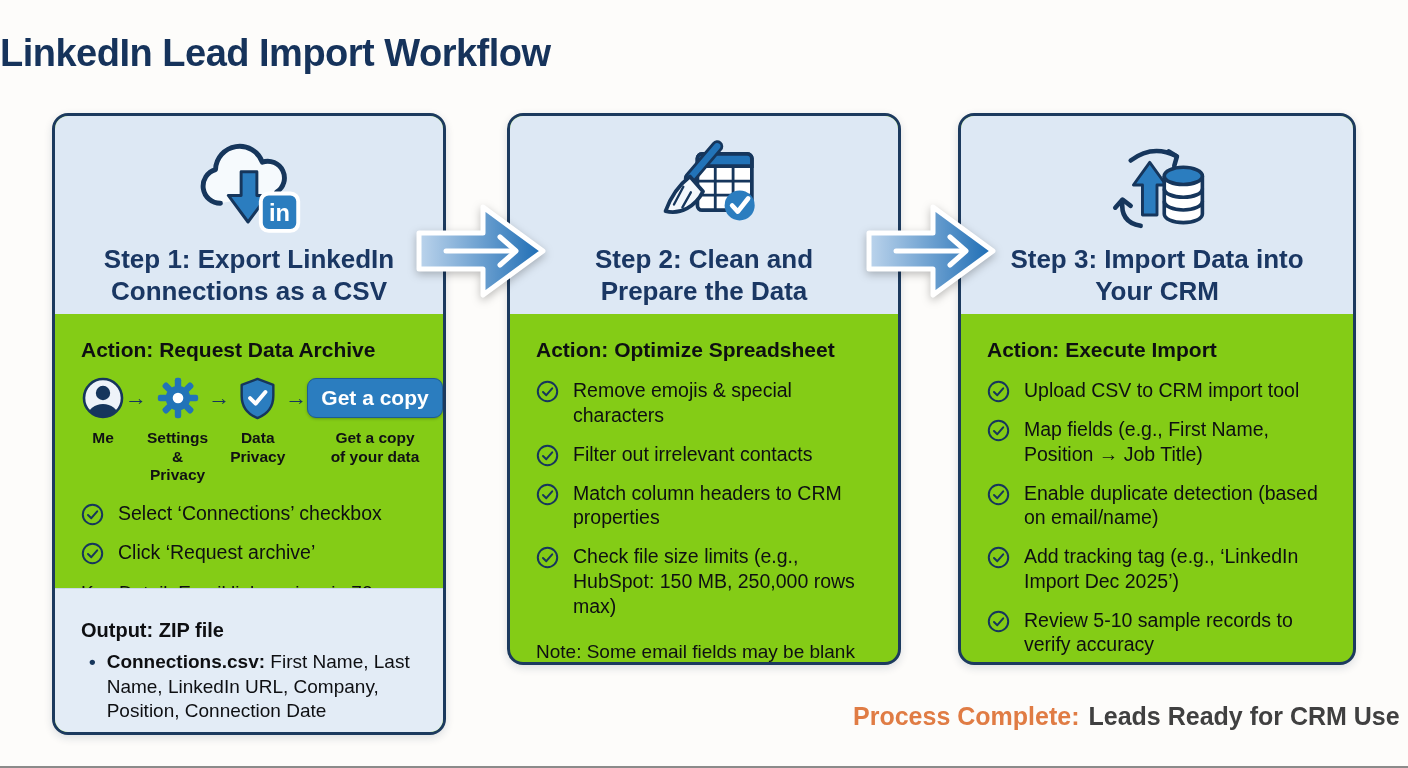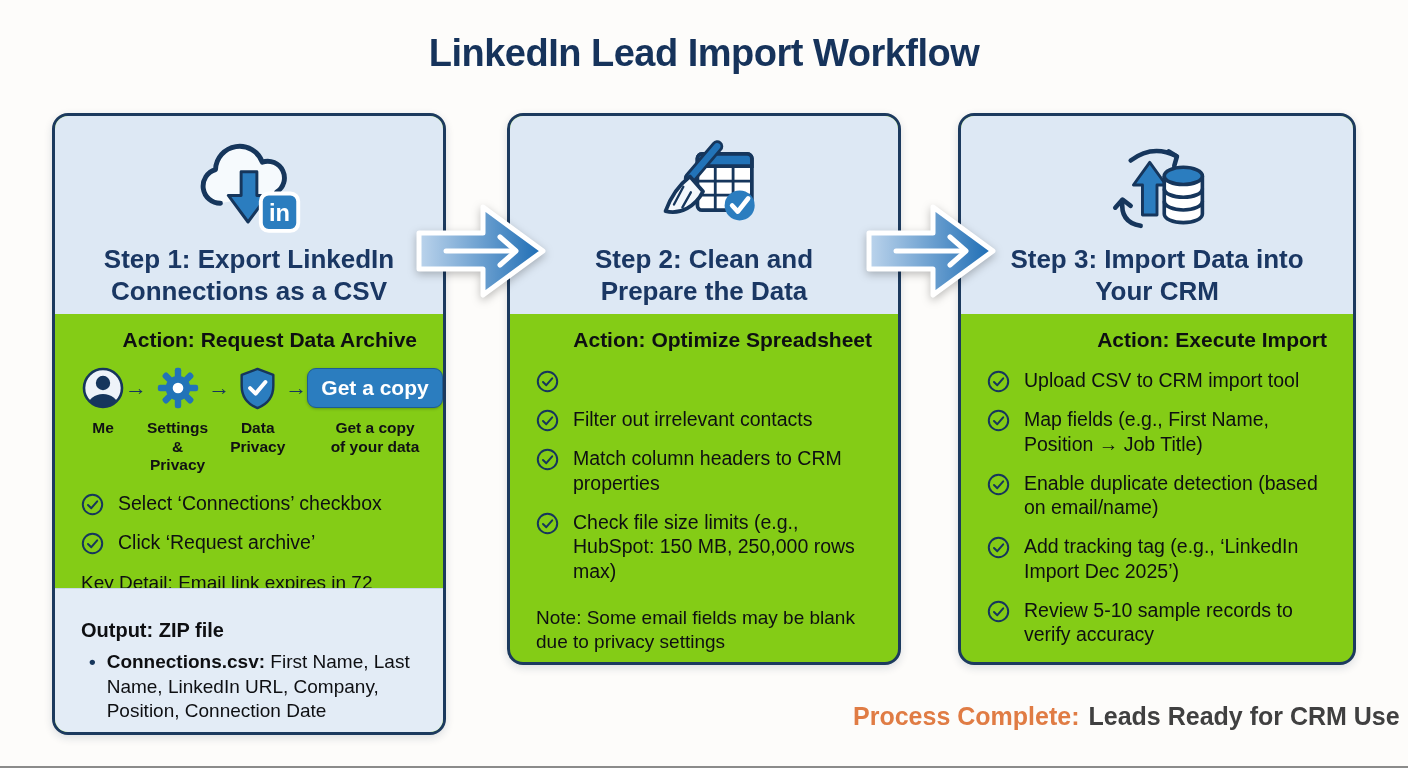--- a/index.html
+++ b/index.html
@@ -4,21 +4,21 @@
 <style>
   html,body { margin:0; padding:0; }
   .stage {
     position:relative; width:1408px; height:768px;
     background:#fdfcfa; overflow:hidden;
     font-family:"Liberation Sans", sans-serif;
     color:#0e0f12;
   }
   .main-title {
     position:absolute; top:32px; left:0; width:100%;
-    text-align:center; font-size:38px; font-weight:bold;
+    text-align:left; font-size:38px; font-weight:bold;
     color:#16335b; letter-spacing:-0.5px;
   }
   .card {
     position:absolute; top:113px; background:#84cc16;
     border:3px solid #1c3a5e; border-radius:16px;
     box-shadow:0 3px 8px rgba(20,40,70,.14);
     overflow:hidden; box-sizing:border-box;
   }
   .card1 { left:52px;  width:394px; height:622px; }
   .card2 { left:507px; width:394px; height:552px; }
@@ -33,22 +33,22 @@
   .step-title {
     font-size:26px; font-weight:bold; color:#1a3763;
     text-align:center; line-height:1.22; margin-top:0;
   }
   .card1 .step-title { max-width:340px; }
   .card2 .step-title { max-width:260px; }
   .card3 .step-title { max-width:320px; }
 
   .card-body { padding:14px 26px 0; }
   .action-title {
-    text-align:right; font-size:21px; font-weight:bold;
-    color:#0e0f12; margin:0 0 12px;
+    text-align:left; font-size:21px; font-weight:bold;
+    color:#0e0f12; margin:10px 0 12px;
   }
 
   .mini-flow { display:flex; align-items:flex-start; justify-content:space-between; margin:8px 0 4px; }
   .flow-item { display:flex; flex-direction:column; align-items:center; }
   .flow-icon { height:48px; display:flex; align-items:center; justify-content:center; }
   .flow-label {
     font-size:15.5px; font-weight:bold; color:#101114;
     text-align:center; line-height:1.2; margin-top:7px; max-width:95px;
   }
   .flow-arrow { font-size:22px; font-weight:bold; color:#16365c; margin-top:11px; }
@@ -237,20 +237,21 @@
 
     <div class="card-body">
       <div class="action-title">Action: Optimize Spreadsheet</div>
 
       <ul class="check-list">
         <li class="check-row">
           <svg width="23" height="23" viewBox="0 0 23 23">
             <circle cx="11.5" cy="11.5" r="9.7" fill="none" stroke="#16365c" stroke-width="2"></circle>
             <polyline points="7,12 10.3,15.2 16.2,8.3" fill="none" stroke="#16365c" stroke-width="2" stroke-linecap="round" stroke-linejoin="round"></polyline>
           </svg>
+          <span>Remove emojis &amp; special characters</span>
         </li>
         <li class="check-row">
           <svg width="23" height="23" viewBox="0 0 23 23">
             <circle cx="11.5" cy="11.5" r="9.7" fill="none" stroke="#16365c" stroke-width="2"></circle>
             <polyline points="7,12 10.3,15.2 16.2,8.3" fill="none" stroke="#16365c" stroke-width="2" stroke-linecap="round" stroke-linejoin="round"></polyline>
           </svg>
           <span>Filter out irrelevant contacts</span>
         </li>
         <li class="check-row">
           <svg width="23" height="23" viewBox="0 0 23 23">

